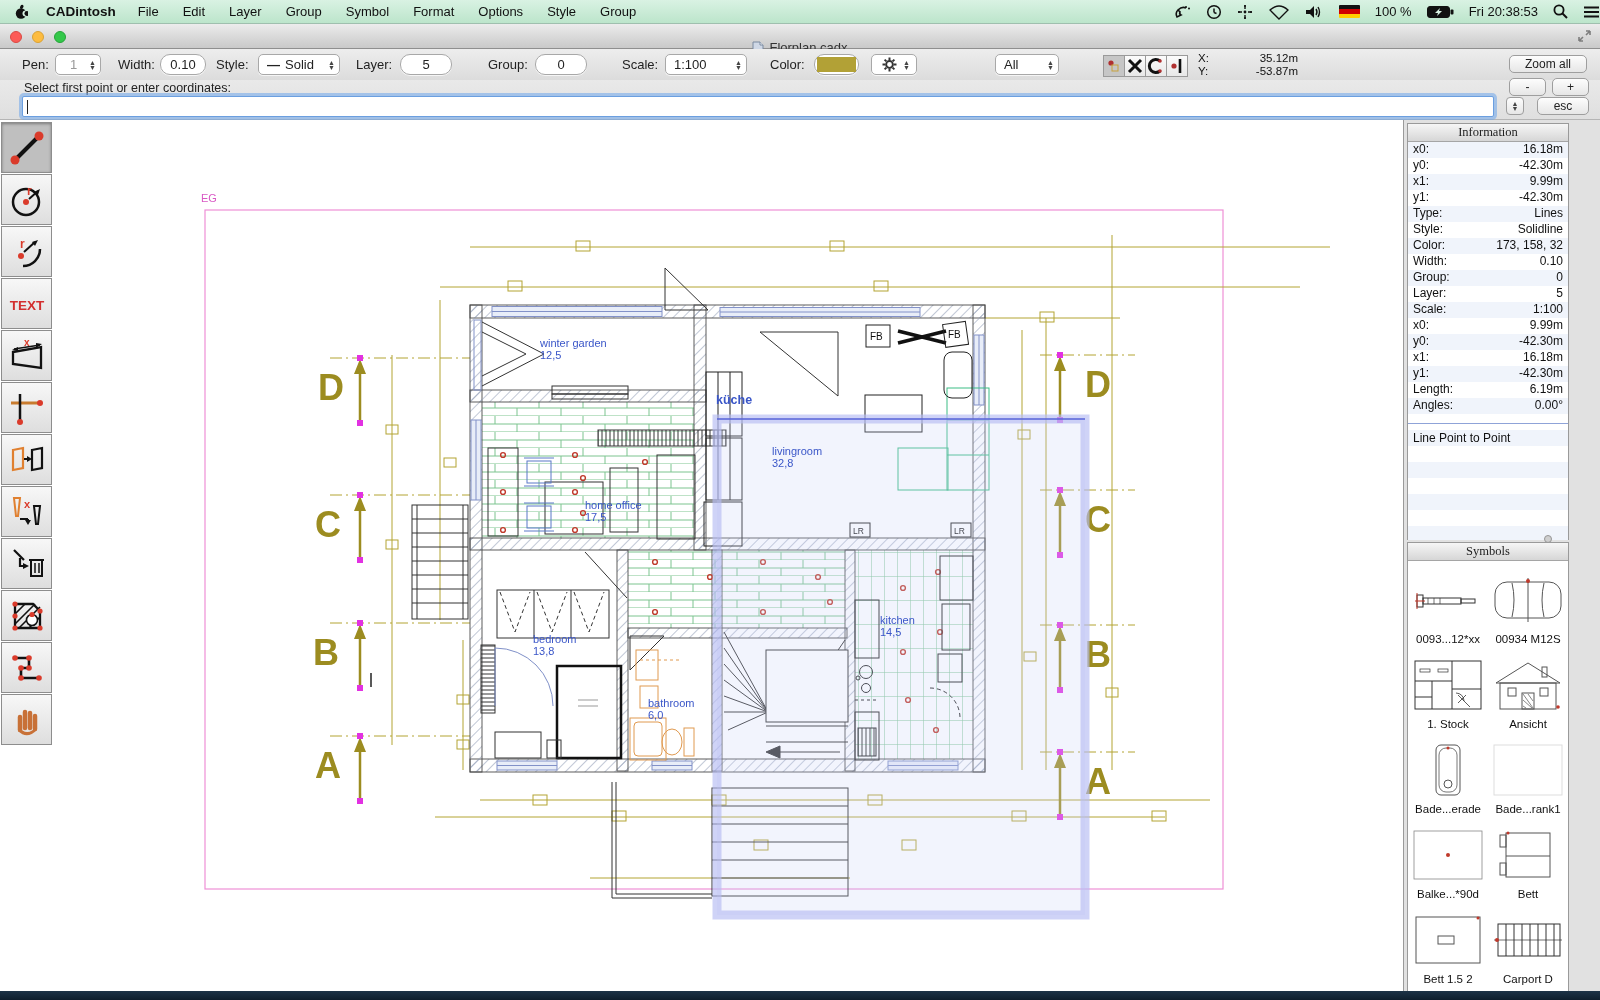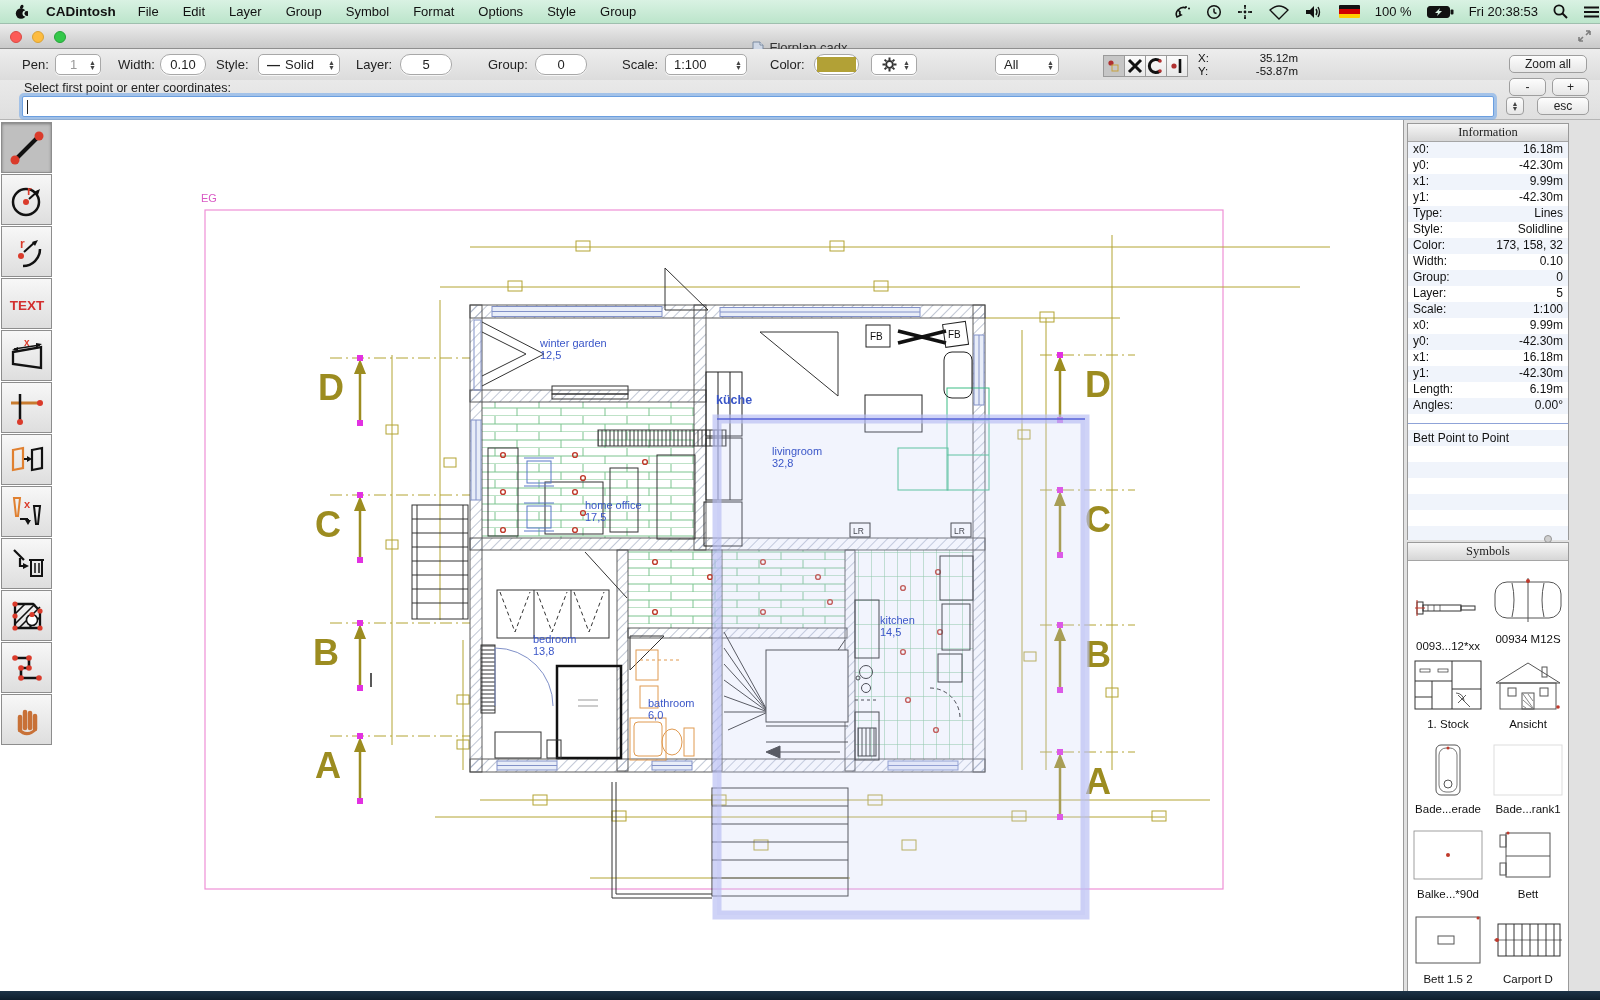--- a/index.html
+++ b/index.html
@@ -795,31 +795,31 @@
           </div>
         <div class="irow">
             <span>Length:</span>
             <span>6.19m</span>
           </div>
         <div class="irow">
             <span>Angles:</span>
             <span>0.00°</span>
           </div>
         <div class="idivider"></div>
-        <div class="ifooter">Bett Point to Point</div>
+        <div class="ifooter">Line Point to Point</div>
       </div>
     </div>
 
     <div class="knob"></div>
 
     <div class="panel" style="top:422px;height:451px">
       <div class="phead">Symbols</div>
       <div class="sym-body">
 
-        <div class="sym" style="left:2px;top:20px">
+        <div class="sym" style="left:2px;top:13px">
           <svg width="68" height="52" viewBox="0 0 68 52">
             <rect x="3" y="21" width="6" height="12" fill="none" stroke="#333"></rect>
             <rect x="9" y="24" width="38" height="6" fill="none" stroke="#333"></rect>
             <rect x="47" y="25" width="14" height="4" fill="none" stroke="#333"></rect>
             <path d="M14,24 V30 M20,24 V30 M26,24 V30" stroke="#333" stroke-width="0.7"></path>
             <path d="M3,19 V35 M1,27 H11" stroke="#c0392b" stroke-width="1"></path>
           </svg>
           <div class="cap">0093...12*xx</div>
         </div>
         <div class="sym" style="left:82px;top:13px">

